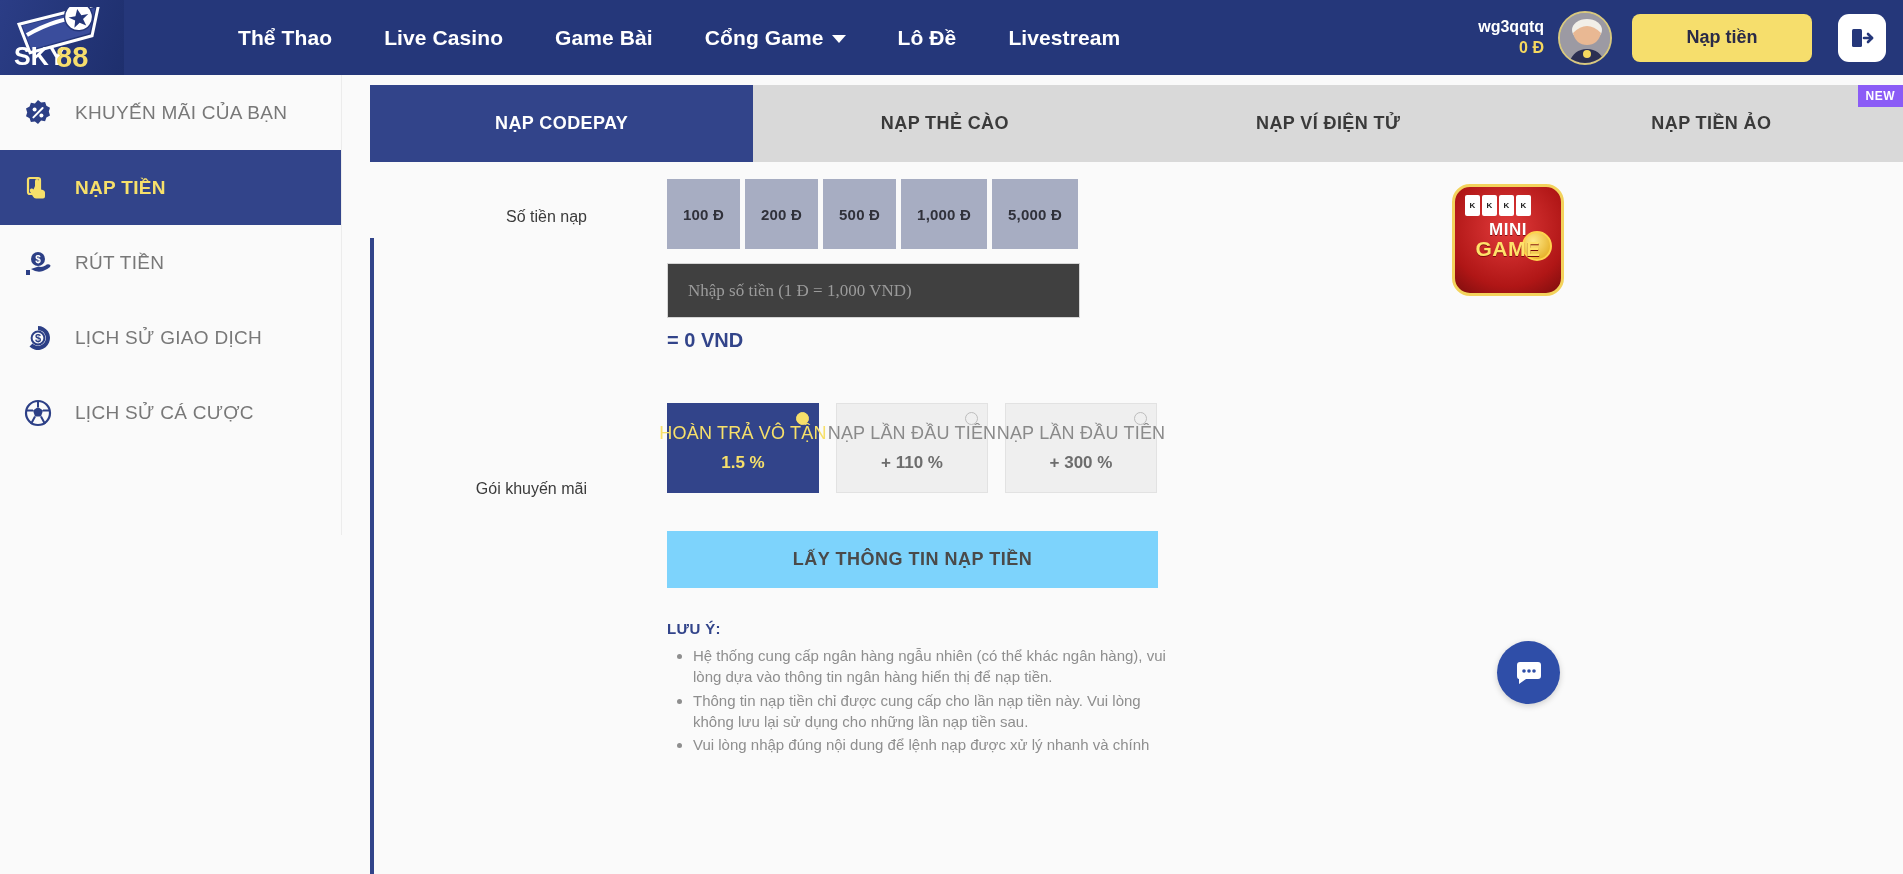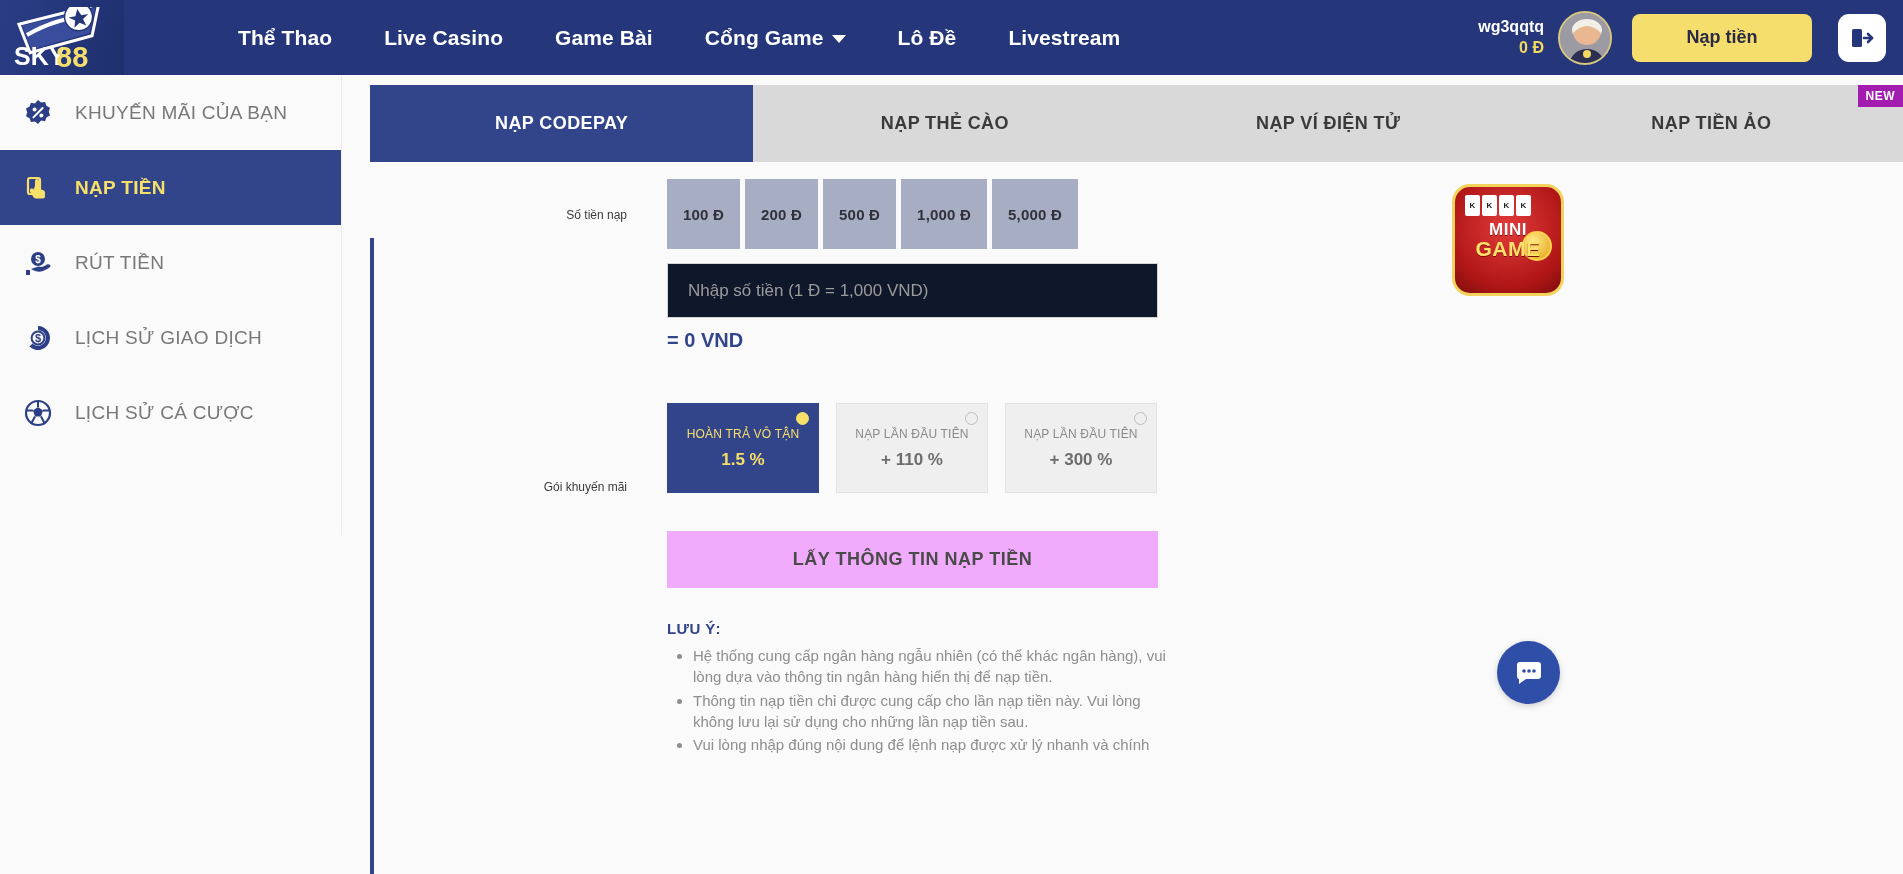--- a/index.html
+++ b/index.html
@@ -128,35 +128,35 @@
     color: #3a3a3a;
     letter-spacing: .4px;
     cursor: pointer;
     position: relative;
     background: #d9d9d9;
   }
   .tab.active { background: #32448a; color: #ffffff; }
   .new-badge {
     position: absolute;
     top: 0; right: 0;
-    background: #a21caf;
+    background: #8b5cf6;
     color: #ffffff;
     font-size: 12px; font-weight: bold;
     padding: 4px 8px;
     letter-spacing: .5px;
   }
 
   
   .form { position: absolute; top: 100px; left: 0; width: 1533px; }
   .row { display: flex; align-items: flex-start; }
   .row-label {
     width: 297px;
     text-align: right;
-    padding-right: 40px;
-    font-size: 12px;
+    padding-right: 80px;
+    font-size: 16px;
     color: #3b3b3b;
     padding-top: 33px;
   }
   .row-label.promo { padding-top: 128px; }
   .field { width: 491px; }
 
   .chips { display: flex; gap: 5px; margin-top: 4px; }
   .chip {
     height: 70px;
     background: #a7adc2;
@@ -164,27 +164,27 @@
     border: none;
     font-size: 15px; font-weight: bold;
     font-family: "Liberation Sans", sans-serif;
     padding: 0 16px;
     cursor: pointer;
     letter-spacing: .2px;
   }
 
   .amount-input {
     margin-top: 14px;
-    width: 491px; height: 55px;
+    width: 413px; height: 55px;
     border: 1px solid #d5d5d5;
-    background: #0f172a;
+    background: #404040;
     font-size: 17px;
     color: #8c8c8c;
     padding: 0 20px;
-    font-family: Liberation Sans, sans-serif;
+    font-family: Liberation Serif, serif;
     outline: none;
   }
   .amount-input::placeholder { color: #9b9b9b; }
   .vnd {
     margin-top: 11px;
     font-size: 20px; font-weight: bold;
     color: #32448a;
   }
 
   .promos { display: flex; gap: 17px; margin-top: 51px; }
@@ -192,35 +192,35 @@
     width: 152px; height: 90px;
     background: #efefef;
     border: 1px solid #e2e2e2;
     display: flex; flex-direction: column;
     align-items: center; justify-content: center;
     gap: 9px;
     position: relative;
     cursor: pointer;
   }
   .promo-card.sel { background: #32448a; border-color: #32448a; }
-  .promo-title { font-size: 12px; color: #8a8a8a; letter-spacing: .2px; white-space: nowrap; }
+  .promo-title { font-size: 18px; color: #8a8a8a; letter-spacing: .2px; white-space: nowrap; }
   .promo-card.sel .promo-title { color: #f7e06a; }
   .promo-value { font-size: 17px; font-weight: bold; color: #6d6d6d; }
   .promo-card.sel .promo-value { color: #f7e06a; }
   .radio {
     position: absolute; top: 8px; right: 9px;
     width: 13px; height: 13px; border-radius: 50%;
     border: 1px solid #bdbdbd; background: transparent;
   }
   .promo-card.sel .radio { background: #f7e06a; border-color: #f7e06a; }
 
   .submit {
     margin-top: 38px;
     width: 491px; height: 57px;
-    background: #f0abfc;
+    background: #7dd3fc;
     color: #4a4a4a;
     border: none;
     font-size: 18px; font-weight: bold;
     letter-spacing: .5px;
     font-family: "Liberation Sans", sans-serif;
     cursor: pointer;
   }
 
   .notes { margin-top: 32px; width: 500px; }
   .notes-title {

